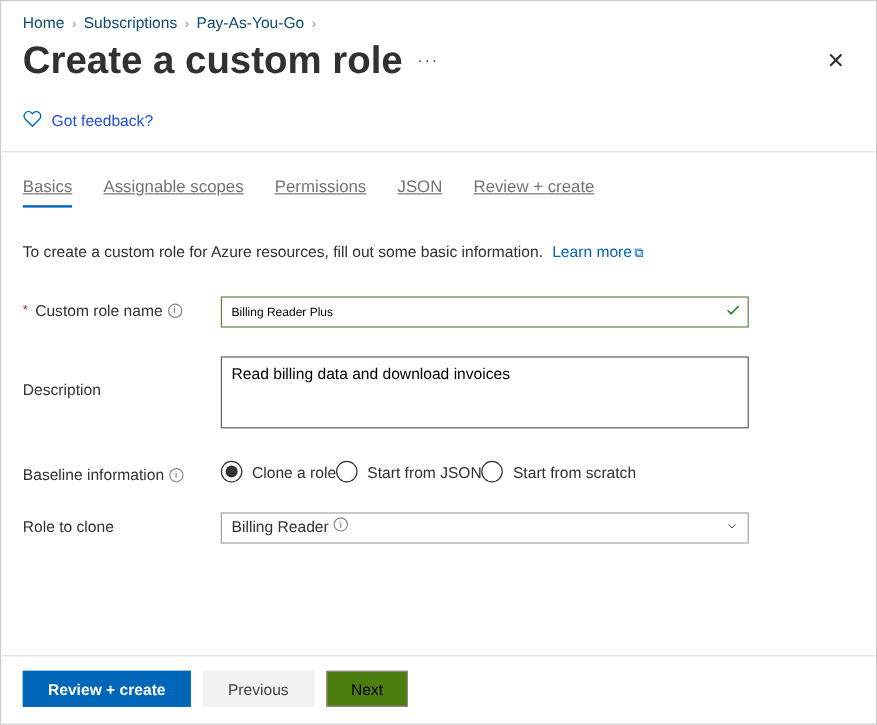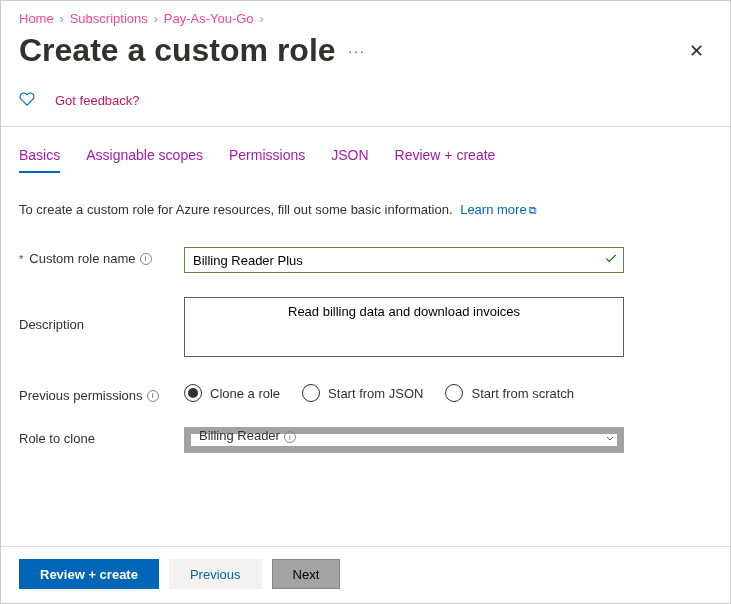--- a/index.html
+++ b/index.html
@@ -14,106 +14,107 @@
     border: 1px solid #ccc;
     position: relative;
   }
   .page { display: flex; flex-direction: column; height: 100%; }
 
   .breadcrumb {
     display: flex; align-items: center; gap: 6px;
     padding: 10px 18px 0 18px;
     font-size: 13px;
   }
-  .breadcrumb a { color: #ec4899; text-decoration: none; cursor: pointer; }
+  .breadcrumb a { color: #0c4a6e; text-decoration: none; cursor: pointer; }
   .breadcrumb .chev { color: #9aa0a8; font-size: 12px; }
 
   .title-row {
     display: flex; align-items: center; justify-content: space-between;
     padding: 6px 18px 12px 18px;
   }
   .title-row h1 { font-size: 32px; font-weight: 600; letter-spacing: 0; }
   .dots { margin-left: 12px; color: #605e5c; font-size: 15px; letter-spacing: 1px; cursor: pointer; }
   .close-x { font-size: 18px; color: #323130; cursor: pointer; padding: 4px 8px; font-weight: 300; }
 
   .feedback {
-    display: flex; align-items: center; gap: 20px;
+    display: flex; align-items: center; gap: 8px;
     padding: 10px 18px 16px 18px;
     border-bottom: 1px solid #e1dfdd;
-    color: #be185d;
+    color: #1d4ed8;
   }
   .heart-icon { color: #0067b8; }
 
   .tabs {
     display: flex; gap: 26px; padding: 20px 18px 0 18px;
     border-bottom: 1px solid transparent;
   }
   .tab {
-    color: #a21caf; font-size: 14px; padding-bottom: 8px; cursor: pointer;
+    color: #737373; font-size: 14px; padding-bottom: 8px; cursor: pointer;
     border-bottom: 2px solid transparent;
+    text-decoration: underline;
   }
   .tab.active { border-bottom-color: #0067b8; font-weight: 400; }
 
   .intro { padding: 28px 18px 6px 18px; font-size: 13px; color: #323130; }
   .intro a { color: #0067b8; text-decoration: none; margin-left: 4px; }
   .ext-icon { font-size: 11px; margin-left: 2px; }
 
   .form { padding: 24px 18px 0 18px; }
   .row { display: flex; align-items: flex-start; margin-bottom: 24px; }
   .label-col { width: 165px; display: flex; align-items: center; gap: 4px; font-size: 13px; padding-top: 4px; }
   .req { color: #a4262c; font-size: 11px; margin-right: 2px; }
   .info-icon { width: 12px; height: 12px; border: 1px solid #888; border-radius: 50%; display: inline-flex; align-items: center; justify-content: center; font-size: 8px; color: #666; cursor: pointer; }
 
   .input-col { flex: 1; max-width: 440px; }
   .text-input {
     width: 100%; padding: 4px 28px 4px 8px;
-    border: 1px solid #605e5c; font-size: 13px; font-family: inherit;
+    border: 1px solid #605e5c; font-size: 10px; font-family: inherit;
     height: 26px;
   }
   .text-input.valid { border-color: #5b8a3c; }
   .input-wrap { position: relative; }
   .check-icon { position: absolute; right: 6px; top: 50%; transform: translateY(-50%); color: #107c10; }
 
   .textarea-input {
     width: 100%; padding: 6px 8px; border: 1px solid #605e5c;
-    font-size: 13px; font-family: inherit; height: 60px; resize: none; text-align: center;
-  }
-
-  .radio-group { display: flex; align-items: center; gap: 22px; }
+    font-size: 13px; font-family: inherit; height: 60px; resize: none;
+  }
+
+  .radio-group { display: flex; align-items: center; }
   .radio-item { display: flex; align-items: center; gap: 8px; cursor: pointer; font-size: 13px; }
   .radio {
     width: 18px; height: 18px; border: 1px solid #323130; border-radius: 50%;
     display: flex; align-items: center; justify-content: center;
   }
   .radio.checked::after {
     content: ""; width: 10px; height: 10px; background: #323130; border-radius: 50%;
   }
 
   .select-wrap { position: relative; }
   .select {
-    width: 100%; height: 26px; border: 7px solid #a3a3a3;
+    width: 100%; height: 26px; border: 1px solid #a3a3a3;
     padding: 3px 26px 3px 8px; font-size: 13px; background: #fff;
-    display: flex; align-items: flex-end; cursor: pointer;
+    display: flex; align-items: flex-start; cursor: pointer;
   }
   .select .info-inline { margin-left: 4px; }
   .chev-down {
     position: absolute; right: 8px; top: 50%; transform: translateY(-50%);
     pointer-events: none;
   }
 
   .footer {
     margin-top: auto; border-top: 1px solid #e1dfdd;
     padding: 12px 18px 14px 18px; display: flex; gap: 10px;
   }
   .btn {
     height: 30px; padding: 0 20px; font-size: 13px; font-family: inherit;
-    border: 1px solid #8a8886; background: #a3a3a3; cursor: pointer;
+    border: 1px solid #8a8886; background: #4d7c0f; cursor: pointer;
   }
   .btn.primary { background: #0067b8; color: #fff; border-color: #0067b8; font-weight: 600; }
-  .btn.disabled { background: #f3f2f1; color: #0369a1; border-color: #f3f2f1; cursor: default; text-align: right; }
+  .btn.disabled { background: #f3f2f1; color: #404040; border-color: #f3f2f1; cursor: default; text-align: right; }
 
   ::-webkit-scrollbar { height: 16px; width: 16px; }
   ::-webkit-scrollbar-track { background: #f3f2f1; }
   ::-webkit-scrollbar-thumb { background: #c8c6c4; }
   ::-webkit-scrollbar-button { background: #f3f2f1; display: block; height: 16px; width: 16px; }
 </style>
 </head>
 <body>
 <div class="page">
 
@@ -180,21 +181,21 @@
       <div class="label-col" style="padding-top:20px;">
         <span>Description</span>
       </div>
       <div class="input-col">
         <textarea class="textarea-input" style="">Read billing data and download invoices</textarea>
       </div>
     </div>
 
     <div class="row">
       <div class="label-col">
-        <span>Previous permissions</span>
+        <span>Baseline information</span>
         <span class="info-icon">i</span>
       </div>
       <div class="input-col">
         <div class="radio-group">
           <label class="radio-item">
             <span class="radio checked"></span>
             <span>Clone a role</span>
           </label>
           <label class="radio-item">
             <span class="radio"></span>

